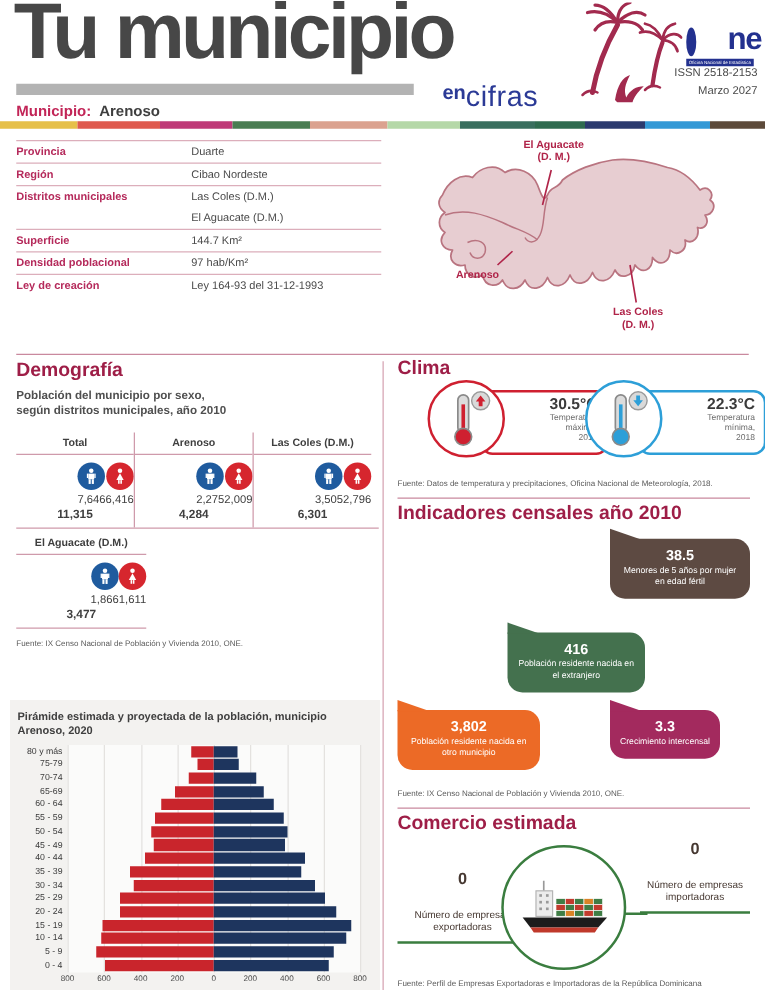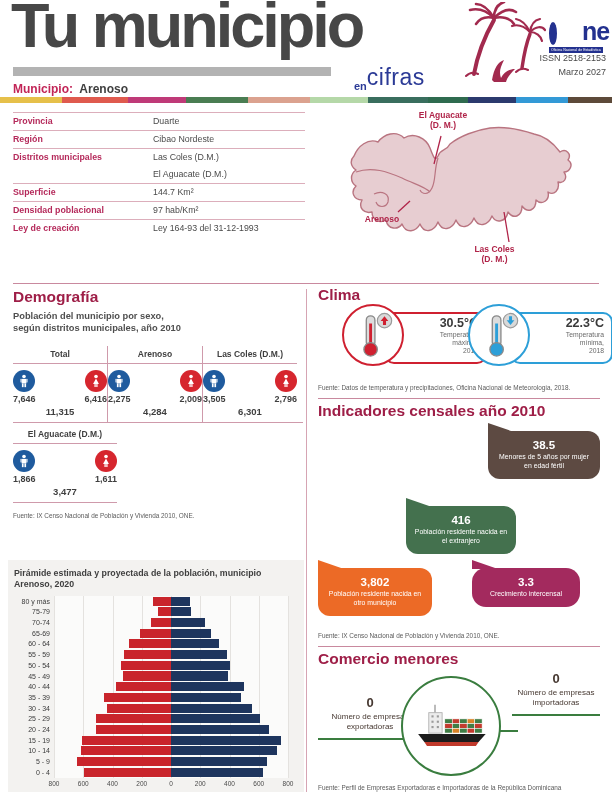--- a/index.html
+++ b/index.html
@@ -4,21 +4,21 @@
 <style>
   html,body{margin:0;padding:0;background:#888;}
   .page{position:relative;width:612px;height:792px;background:#fff;margin:0 auto;
         font-family:"Liberation Sans",sans-serif;overflow:hidden;color:#3f3f3f;}
 
   
   .main-title{position:absolute;left:11px;top:-8px;font-size:63px;font-weight:800;
               letter-spacing:-3px;color:#474747;line-height:1.05;}
   .gray-bar{position:absolute;left:13px;top:67px;width:318px;height:9px;background:#b3b3b3;}
   .encifras{position:absolute;left:354px;top:62px;color:#2b3a96;display:flex;}
-  .encifras .en{font-size:11px;font-weight:bold;margin-top:18px;}
+  .encifras .en{font-size:16px;font-weight:bold;margin-top:4px;}
   .encifras .cifras{font-size:23px;letter-spacing:.5px;line-height:1;margin-top:4px;}
   .palms{position:absolute;left:436px;top:2px;}
   .one-logo{position:absolute;left:549px;top:22px;width:60px;}
   .one-row{display:flex;align-items:flex-start;gap:24px;}
   .one-o{width:15px;height:15px;border-radius:50%;border:4px solid #23318f;position:relative;background:#fff;overflow:hidden;}
   .one-o::after{content:"";position:absolute;left:-3px;top:9px;width:26px;height:5px;background:#d02030;transform:rotate(-45deg);}
   .one-ne{font-size:25px;font-weight:800;color:#23318f;letter-spacing:-1px;margin-left:1px;margin-top:-5px;}
   .one-cap{background:#23318f;color:#fff;font-size:3.6px;padding:1px 2px;white-space:nowrap;margin-top:1px;width:fit-content;}
   .issn{position:absolute;right:6px;top:52px;text-align:right;font-size:9px;color:#4a4a4a;line-height:1.5;}
   .municipio-line{position:absolute;left:13px;top:82px;font-size:12px;font-weight:bold;}
@@ -32,36 +32,36 @@
   .info-row.no-line{border-bottom:none;}
   .info-row .il{width:140px;color:#b52a5b;font-weight:bold;}
   .info-row .iv{color:#4a4a4a;}
 
   
   .map-box{position:absolute;left:338px;top:106px;width:262px;height:168px;}
   .map-box svg{position:absolute;left:0;top:0;}
   .map-lab{position:absolute;color:#b02449;font-weight:bold;font-size:8.5px;line-height:1.2;text-align:center;}
   .map-lab.l1{left:60px;top:4px;width:90px;}
   .map-lab.l2{left:14px;top:108px;width:60px;}
-  .map-lab.l3{left:114px;top:138px;width:85px;}
+  .map-lab.l3{left:130px;top:138px;width:85px;}
 
   
   .main-rule{position:absolute;left:13px;top:283px;width:586px;height:1px;background:#c9899e;}
   .vert-rule{position:absolute;left:306px;top:289px;width:1px;height:503px;background:#d6a4b3;}
   h2.sec{font-size:15.5px;font-weight:800;color:#9e1e47;margin:0;}
 
   
   .left-col{position:absolute;left:13px;top:288px;width:290px;}
   .demo-sub{font-size:9.3px;font-weight:bold;color:#4f4f4f;line-height:1.25;margin-top:5px;}
   .demo-table{display:flex;border-bottom:1px solid #cf9aab;margin-top:12px;}
   .demo-table.single{width:104px;margin-top:3px;}
   .dg{width:94px;}
   .dg+.dg{border-left:1px solid #cf9aab;}
   .dg-head{font-size:8.5px;font-weight:bold;color:#3f3f3f;text-align:center;padding:3px 0 4px;border-bottom:1px solid #cf9aab;}
-  .dg-body{display:flex;justify-content:space-between;padding-top:6px;font-weight:bold;}
+  .dg-body{display:flex;justify-content:flex-end;padding-top:6px;}
   .pcell{display:flex;flex-direction:column;align-items:center;gap:2px;}
   .picon{width:22px;height:22px;border-radius:50%;display:flex;align-items:center;justify-content:center;}
   .picon.m{background:#1f5b9e;}
   .picon.f{background:#d6262e;}
   .pnum{font-size:9px;color:#3f3f3f;}
   .dg-total{text-align:center;font-size:9.5px;font-weight:bold;color:#3f3f3f;padding:2px 0 5px;}
   .fuente{font-size:6.4px;color:#5a5a5a;}
   .left-col .fuente{margin-top:9px;}
 
   
@@ -106,31 +106,31 @@
   .ind-card{position:absolute;background:var(--c);color:#fff;text-align:center;
             border-radius:12px;border-top-left-radius:0;padding:8px 8px 8px;box-sizing:border-box;}
   .ind-card::before{content:"";position:absolute;left:0;top:-8px;width:0;height:0;
             border-bottom:9px solid var(--c);border-right:26px solid transparent;}
   .ic-val{font-size:11.5px;font-weight:bold;}
   .ic-lab{font-size:6.9px;line-height:1.3;margin-top:2px;}
   #card-0{left:0;top:143px;width:114px;}
   #card-1{left:170px;top:143px;width:112px;}
   #card-2{left:88px;top:218px;width:110px;}
   #card-3{left:0;top:280px;width:114px;}
-  #card-4{left:154px;top:280px;width:108px;border-radius:14px;}
+  #card-4{left:170px;top:280px;width:88px;}
   .ind-fuente{position:absolute;left:0;top:344px;}
 
   
   .com-title{position:absolute;left:0;top:362px;}
   .com-graphic{position:absolute;left:0;top:385px;width:282px;height:105px;}
   .ship-circle{position:absolute;left:83px;top:3px;width:96px;height:96px;border:2.5px solid #3a7d3f;
                border-radius:50%;background:#fff;display:flex;align-items:center;justify-content:center;z-index:2;}
   .com-stat{position:absolute;text-align:center;color:#463831;}
   .com-stat .cv{font-size:13px;font-weight:bold;}
-  .com-stat .cl{font-size:8px;line-height:1.3;margin-top:2px;}
+  .com-stat .cl{font-size:8px;line-height:1.3;margin-top:17px;}
   .com-stat.exp{left:0;top:22px;width:104px;border-bottom:2px solid #3a7d3f;padding-bottom:5px;}
   .com-stat.imp{left:194px;top:-2px;width:88px;border-bottom:2px solid #3a7d3f;padding-bottom:5px;}
   .com-line-ext{position:absolute;height:2px;background:#3a7d3f;z-index:1;}
   .com-line-ext.e{left:100px;top:85px;width:40px;}
   .com-line-ext.i{left:160px;top:57px;width:40px;}
   .com-fuente{position:absolute;left:0;top:496px;white-space:nowrap;}
 </style>
 </head>
 <body>
 
@@ -618,21 +618,21 @@
       <div class="ic-lab">Población residente nacida en otro municipio</div>
     </div>
     <div class="ind-card" id="card-4" style="--c: #a32a5e;">
       <div class="ic-val">3.3</div>
       <div class="ic-lab">Crecimiento intercensal</div>
     </div>
 
     <div class="fuente ind-fuente">Fuente: IX Censo Nacional de Población y Vivienda 2010, ONE.</div>
     <div class="rdiv" style="top:358px;"></div>
 
-    <h2 class="sec com-title">Comercio menores</h2>
+    <h2 class="sec com-title">Comercio estimada</h2>
 
     <div class="com-graphic">
       <div class="com-line-ext e"></div>
       <div class="com-line-ext i"></div>
       <div class="com-stat exp">
         <div class="cv">0</div>
         <div class="cl">
             <div>Número de empresas</div>
             <div>exportadoras</div>
           </div>

